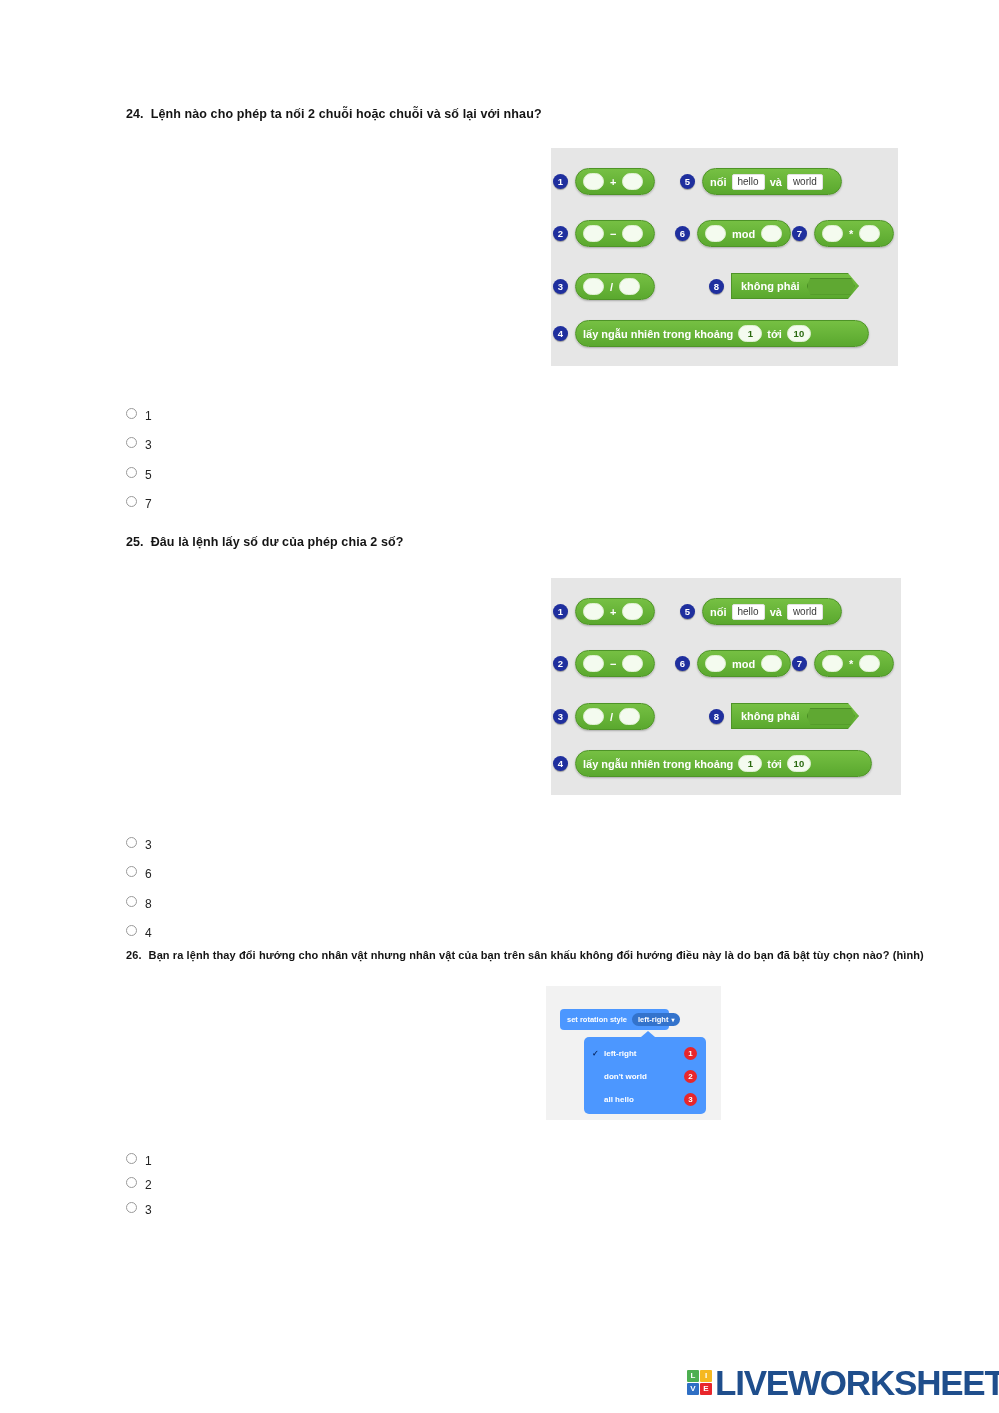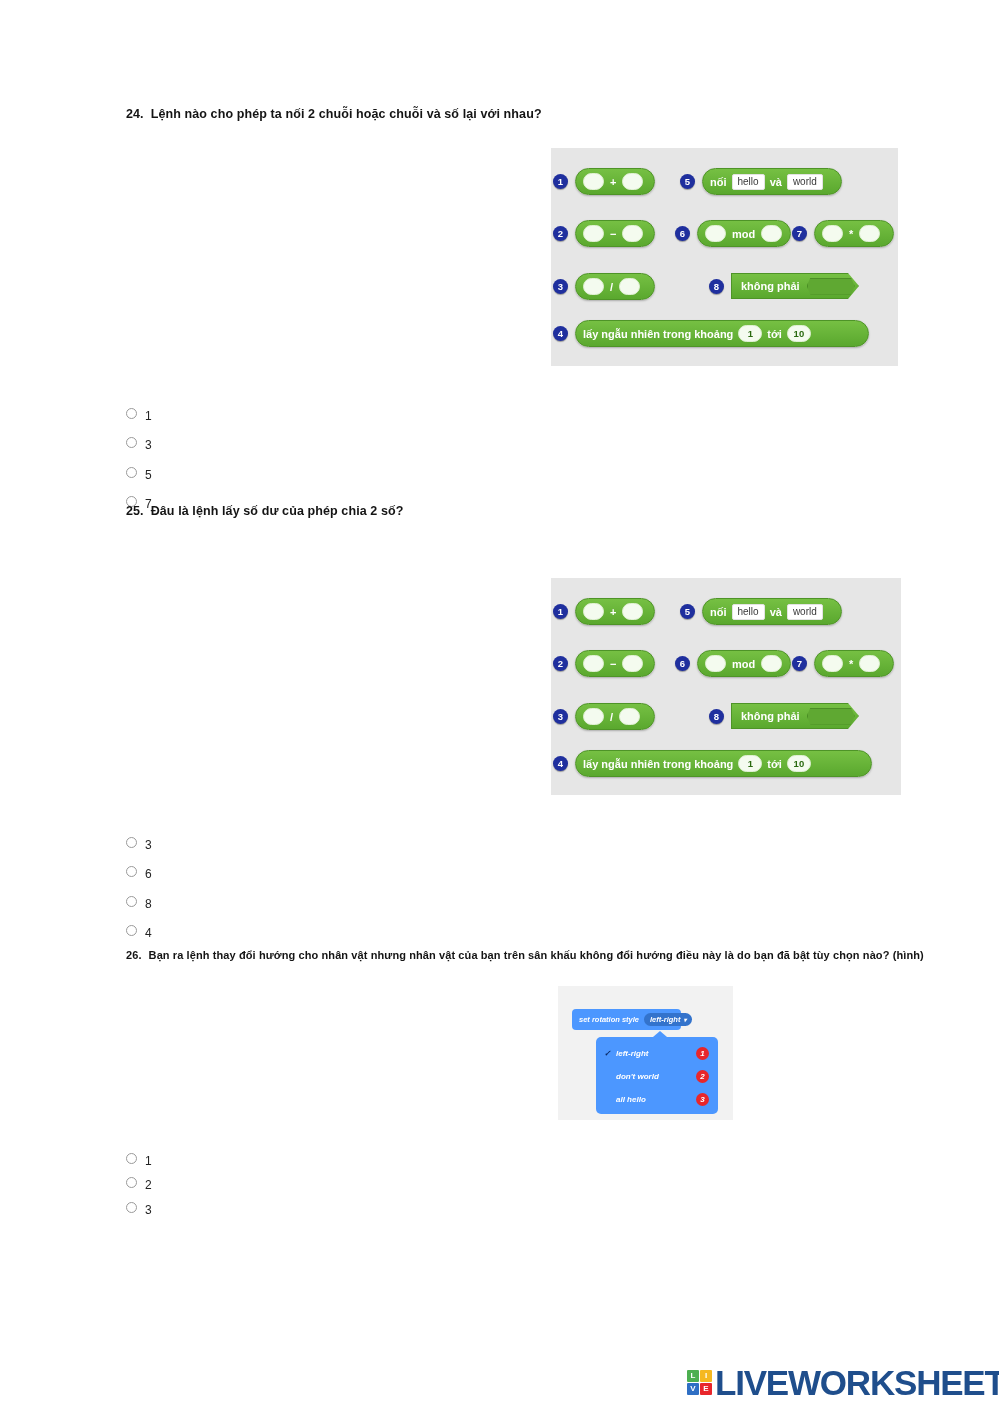--- a/index.html
+++ b/index.html
@@ -350,21 +350,21 @@
     <div class="opt-row">
       <span class="radio"></span>
       <span class="opt-label">5</span>
     </div>
     <div class="opt-row">
       <span class="radio"></span>
       <span class="opt-label">7</span>
     </div>
   </div>
 
-  <div class="question" style="top:503px;">
+  <div class="question" style="top:534px;">
     <div class="q-text">
       <span class="q-num">25.</span><span>Đâu là lệnh lấy số dư của phép chia 2 số?</span>
     </div>
   </div>
 
   <div class="fig-ops" style="left:551px; top:578px; width:350px; height:217px;">
     <div class="canvas">
       <div class="badge" style="left:2px; top:26px;">1</div>
       <div class="blk" style="left:24px; top:20px; width:80px; height:27px;">
         <span class="slot"></span>
@@ -442,21 +442,21 @@
       <span class="opt-label">4</span>
     </div>
   </div>
 
   <div class="question" style="top:948px; width:790px;">
     <div class="q-text small">
       <span class="q-num">26.</span><span>Bạn ra lệnh thay đổi hướng cho nhân vật nhưng nhân vật của bạn trên sân khấu không đổi hướng điều này là do bạn đã bật tùy chọn nào? (hình)</span>
     </div>
   </div>
 
-  <div class="fig-rot" style="left:558px; top:986px; width:175px; height:134px;font-style:italic;">
+  <div class="fig-rot" style="left:546px; top:986px; width:175px; height:134px;">
     <div class="rot-canvas">
       <div class="rot-block" style="left:14px; top:23px; width:109px; height:21px;">
         <span>set rotation style</span>
         <span class="rot-field">
           <span>left-right</span>
           <span class="caret">▾</span>
         </span>
       </div>
 
       <div class="menu-notch" style="left:95px; top:45px;"></div>

